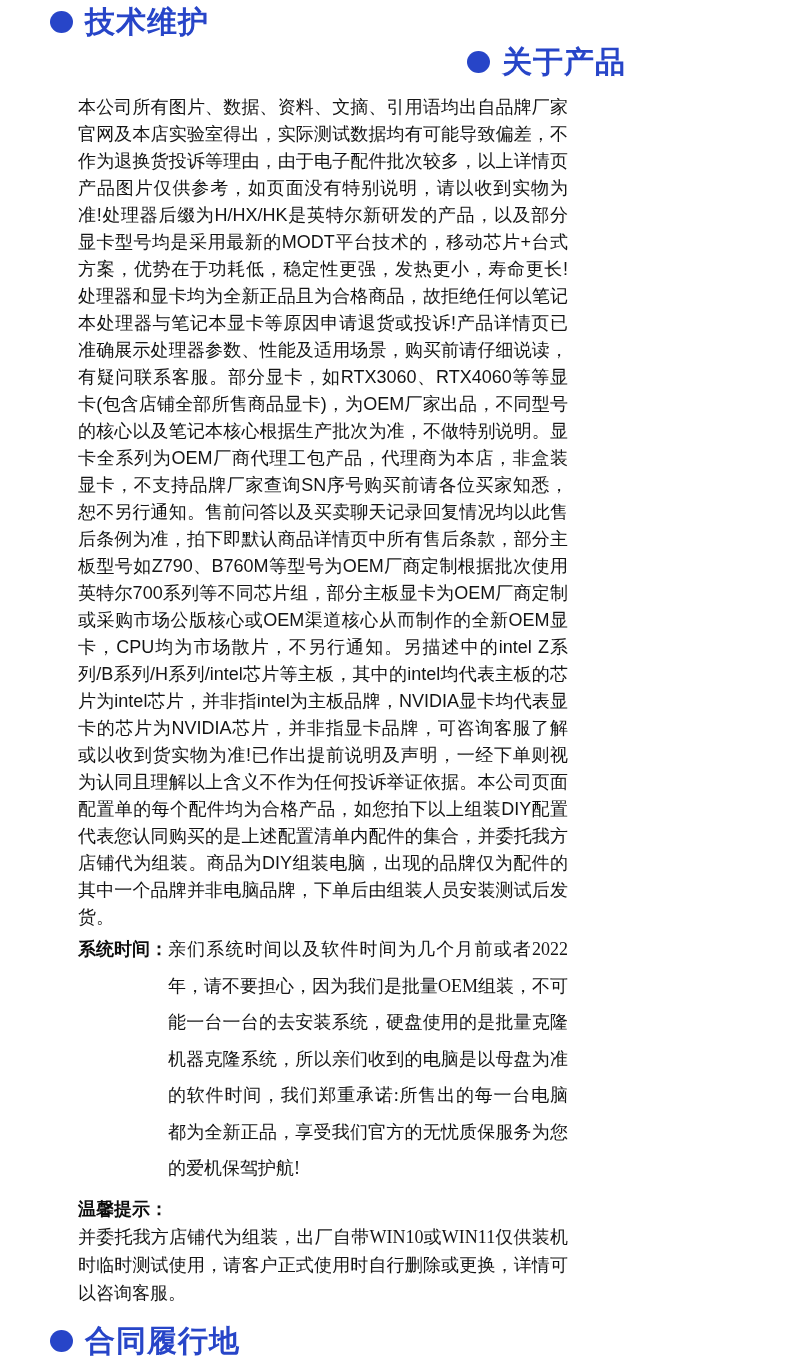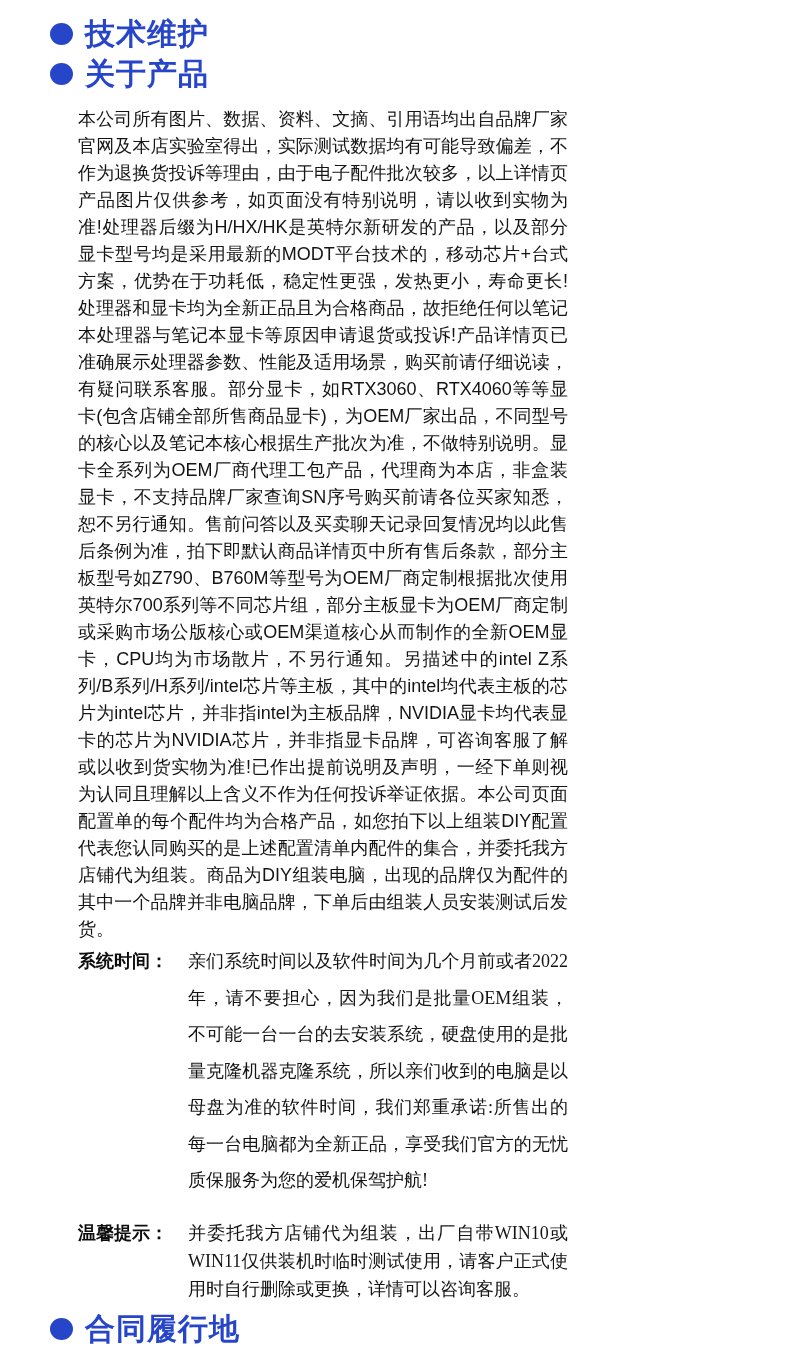--- a/index.html
+++ b/index.html
@@ -4,21 +4,21 @@
 <style>
   :root { --accent: #2745c8; --text: #141414; }
   * { box-sizing: border-box; }
   html, body { margin: 0; padding: 0; background: #ffffff; }
   .page {
     width: 626px;
     min-height: 1359px;
     background: #ffffff;
     font-family: "Liberation Sans", "DejaVu Sans", sans-serif;
     color: var(--text);
-    padding-top: 16px;
+    padding-top: 4px;
     overflow: hidden;
   }
   .h-row {
     display: flex;
     align-items: center;
     gap: 12px;
     padding-left: 50px;
   }
   .bullet {
     width: 23px;
@@ -41,39 +41,38 @@
     color: var(--text);
     text-align: justify;
   }
   .body.tight { line-height: 32px; margin-top: 11px; }
   .body.wide  { line-height: 27px; margin-top: 14px; }
   .note {
     display: flex;
     align-items: flex-start;
     margin: 0 58px 0 78px;
     font-size: 18px;
-    gap: 20px;
   }
   .note-label {
     font-weight: 700;
     white-space: nowrap;
     flex: 0 0 auto;
     color: #0d0d0d;
   }
   .note-text {
     flex: 1 1 auto;
     text-align: justify;
     font-family: Liberation Serif, serif;
   }
   .note.sys  { margin-top: 0; }
   .note.sys  .note-label, .note.sys .note-text { line-height: 36.5px; }
-  .note.tip  { margin-top: 20px; }
+  .note.tip  { margin-top: 8px; flex-direction: column; }
   .note.tip  .note-label, .note.tip .note-text { line-height: 28px; }
-  .sec-contract .h-row { margin-top: 8px; }
-  .sec-about .h-row { margin-top: 4px; }
+  .sec-contract .h-row { margin-top: 16px; }
+  .sec-about .h-row { margin-top: 4px; justify-content: flex-end; }
 </style>
 </head>
 <body>
 
 <div class="page">
 
   <section class="sec sec-tech">
     <div class="h-row">
       <span class="bullet"></span>
       <h2 class="h-title">技术维护</h2>

